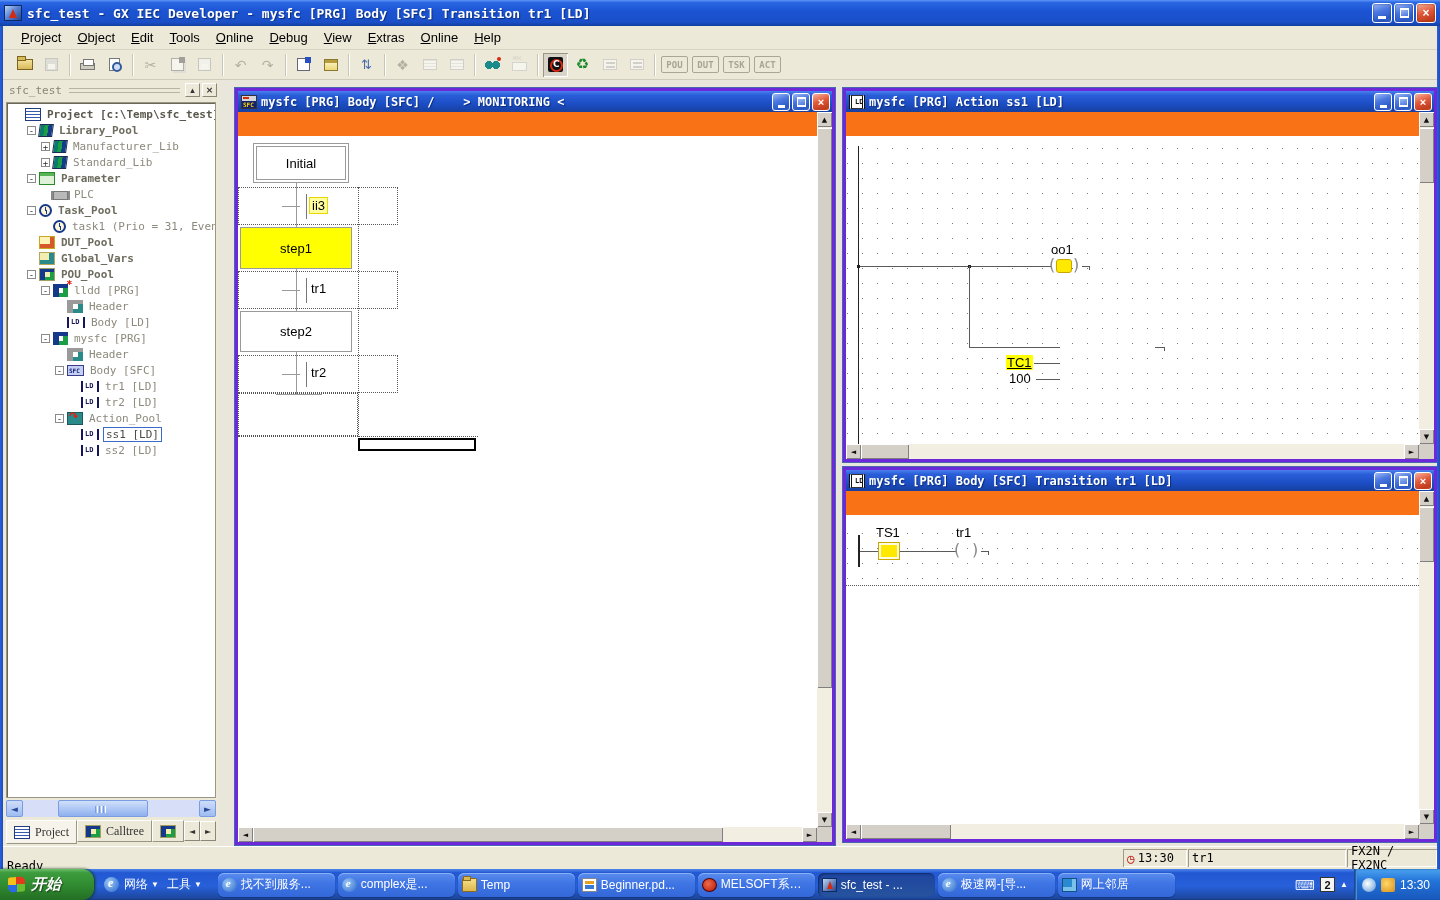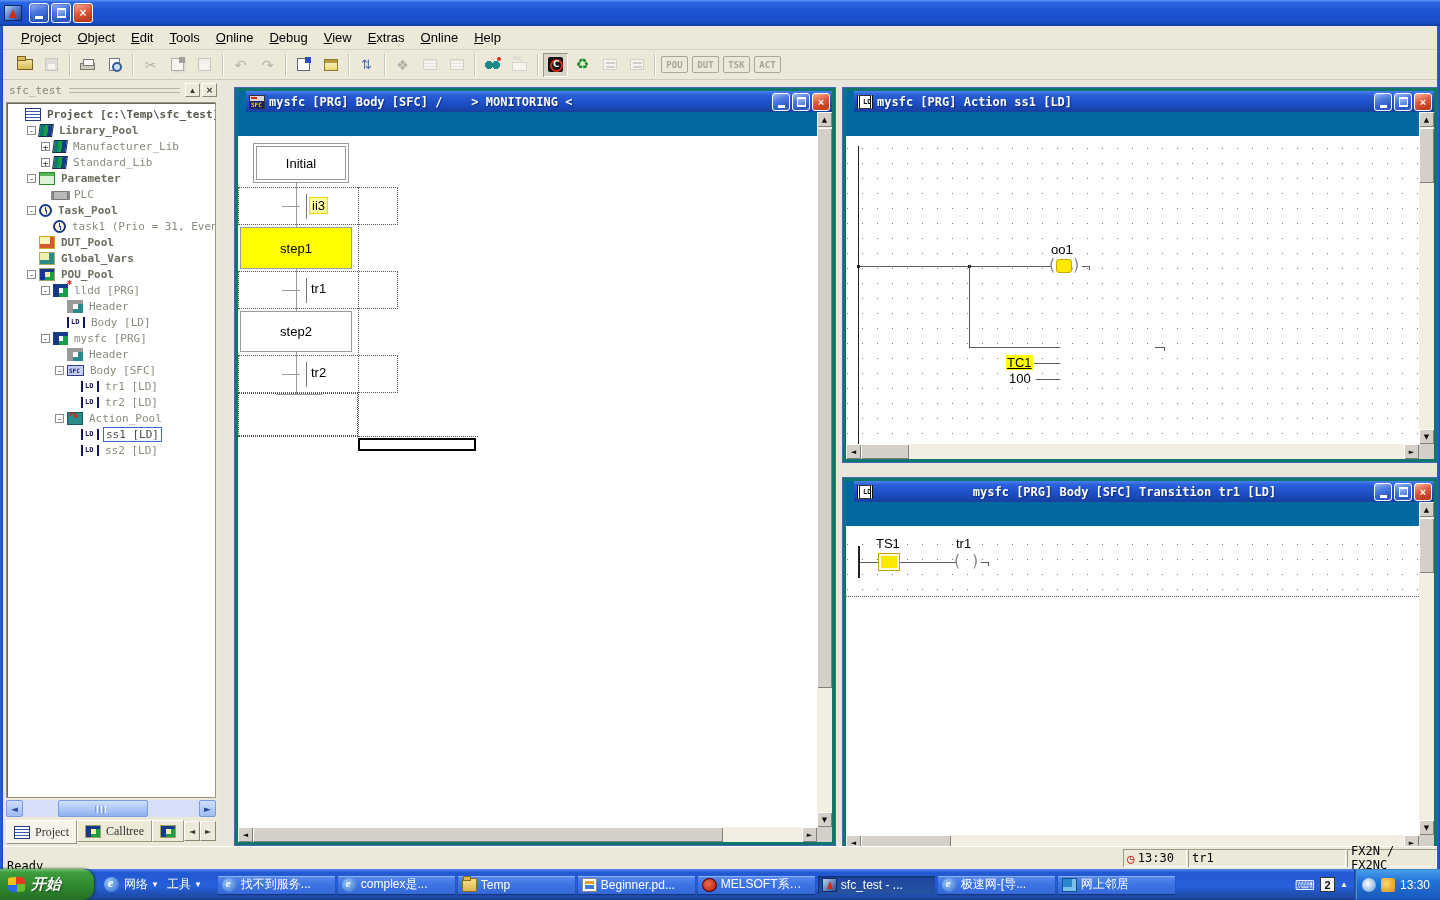--- a/index.html
+++ b/index.html
@@ -113,21 +113,21 @@
   .xtrack{flex:1;}
 
   
   .ptabs{position:absolute;left:3px;top:740px;width:210px;height:24px;display:flex;align-items:flex-start;}
   .ptab{height:22px;display:flex;align-items:center;padding:0 7px;border:1px solid #9a9684;border-top-color:#fff;border-left-color:#fff;background:#ECE9D8;font:12px "Liberation Serif",serif;color:#333;}
   .ptab.active{background:#F6F4EA;height:24px;z-index:2;}
   .ptab .tico{margin-right:5px;}
   .tabarrow{width:16px;height:20px;background:#ECE9D8;border:1px solid #fff;border-right-color:#8a8678;border-bottom-color:#8a8678;display:flex;align-items:center;justify-content:center;font:8px "DejaVu Sans",sans-serif;color:#333;margin-top:1px;}
 
   
-  .win{position:absolute;border:3px solid #0f766e;background:#0369a1;box-shadow:0 0 0 1px #4a66b0;padding-left:8px;}
+  .win{position:absolute;border:3px solid #6d28d9;background:#f97316;box-shadow:0 0 0 1px #4a66b0;}
   .wtitle{height:21px;display:flex;align-items:center;padding:0 2px 0 3px;
     background:linear-gradient(180deg,#4a80ee 0%,#2a5ed8 20%,#1c4ec6 60%,#173f9e 100%);}
   .wico{width:16px;height:14px;background:#fff;border:1px solid #333;margin-right:4px;flex:none;position:relative;}
   .wico.sfc{background:linear-gradient(180deg,#d8d8d8 0 5px,#15226a 5px 100%);}
   .wico.sfc::before{content:"SFC";position:absolute;left:1px;bottom:0px;font:bold 6px "DejaVu Sans Mono",monospace;color:#ffd800;}
   .wico.sfc::after{content:"";position:absolute;left:1px;top:1px;width:6px;height:2px;background:#d42a10;}
   .wico.ld::before{content:"LD";position:absolute;left:3px;top:2px;font:bold 7px "DejaVu Sans Mono",monospace;color:#111;}
   .wico.ld{border-left:3px double #111;border-right:3px double #111;}
   .wtext{flex:1;color:#fff;font:bold 12px "DejaVu Sans Mono",monospace;white-space:pre;overflow:hidden;text-shadow:1px 1px 1px #0b2d7a;}
   .wbtns{display:flex;}
@@ -187,21 +187,21 @@
   .startbtn{height:31px;width:94px;flex:none;display:flex;align-items:center;padding-left:8px;border-radius:0 12px 12px 0;
     background:linear-gradient(180deg,#6cbf6c 0%,#3d9c3d 12%,#2f8a2f 55%,#257025 95%);box-shadow:1px 0 3px #123a12;color:#fff;font:bold italic 15px "Liberation Serif",serif;text-shadow:1px 1px 1px #1a4a1a;}
   .winflag{width:17px;height:15px;margin-right:6px;background:
     linear-gradient(45deg,#e23a1a 0 100%);border-radius:2px 5px 2px 5px;position:relative;flex:none;
     background:conic-gradient(from 0deg at 50% 50%,#e23a1a 0 25%,#6abf2a 25% 50%,#2a6ae2 50% 75%,#f2c21a 75% 100%);transform:skewY(-4deg);}
   .qlaunch{display:flex;align-items:center;height:24px;margin-left:10px;color:#fff;font:12px "Liberation Sans",sans-serif;flex:none;}
   .qlaunch .caret{font-size:8px;margin:0 8px 0 3px;}
   .tie{width:15px;height:15px;border-radius:50%;background:radial-gradient(circle at 35% 35%,#9ac8f5,#2a66cc);position:relative;margin-right:5px;flex:none;}
   .tie::before{content:"e";position:absolute;left:4px;top:-1px;color:#fff;font:bold italic 12px "Liberation Serif",serif;}
   .tasks{display:flex;align-items:center;height:31px;margin-left:8px;flex:1;overflow:hidden;}
-  .task{width:117px;height:18px;margin-right:3px;border-radius:0;display:flex;align-items:center;padding:0 4px;flex:none;
+  .task{width:117px;height:24px;margin-right:3px;border-radius:6px;display:flex;align-items:center;padding:0 4px;flex:none;
     background:linear-gradient(180deg,#5a8cee 0%,#3e74e4 45%,#3468d8 100%);box-shadow:inset 0 1px 0 #8ab0f5,0 1px 1px #16357a;color:#fff;font:12px "Liberation Sans",sans-serif;}
   .task.active{background:linear-gradient(180deg,#1e45a0 0%,#27539e 100%);box-shadow:inset 1px 1px 2px #122a60;}
   .task .tlab{white-space:nowrap;overflow:hidden;text-overflow:ellipsis;}
   .ticon{width:15px;height:14px;margin-right:4px;flex:none;position:relative;}
   .ticon.folder{background:linear-gradient(#f8e08a,#dcb84e);border:1px solid #8a6a20;border-radius:1px;}
   .ticon.folder::before{content:"";position:absolute;left:0;top:-3px;width:6px;height:3px;background:#dcb84e;border:1px solid #8a6a20;}
   .ticon.pdf{background:#fff;border:1px solid #888;}
   .ticon.pdf::before{content:"";position:absolute;left:2px;top:2px;width:9px;height:3px;background:#e8a020;}
   .ticon.pdf::after{content:"";position:absolute;left:2px;bottom:2px;width:9px;height:4px;background:#3a7ad0;}
   .ticon.melsoft{border-radius:50%;background:radial-gradient(circle at 40% 40%,#f06a4a,#b01808);border:1px solid #500;}
@@ -221,20 +221,21 @@
   .trico.a{background:radial-gradient(circle at 40% 40%,#fff,#9ac0e8 60%,#3a70b8);}
   .trico.b{background:radial-gradient(circle at 40% 40%,#ffd86a,#d89018);border-radius:2px;}
 </style>
 </head>
 <body>
 
 <div class="app">
 
   <div class="titlebar">
     <div class="appicon"></div>
+    <span class="titletext">sfc_test - GX IEC Developer - mysfc [PRG] Body [SFC] Transition tr1 [LD]</span>
     <div class="tbtns">
       <div class="xpbtn">
           <span class="gm"></span>
         </div>
       <div class="xpbtn">
           <span class="gr"></span>
         </div>
       <div class="xpbtn close">
           <span class="gx">×</span>
         </div>
@@ -606,21 +607,21 @@
       </div>
       <div class="hsb">
         <div class="cbtn">◄</div>
         <div class="hthumb" style="width:48px;"></div>
         <div style="flex:1"></div>
         <div class="cbtn">►</div>
       </div>
       <div class="corner"></div>
     </div>
 
-    <div class="win" style="left:840px;top:398px;width:594px;height:375px;text-align:center;">
+    <div class="win" style="left:840px;top:387px;width:594px;height:375px;">
       <div class="wtitle">
         <span class="wico ld"></span>
         <span class="wtext">mysfc [PRG] Body [SFC] Transition tr1 [LD]</span>
         <div class="wbtns">
           <div class="wbtn">
               <span class="gm"></span>
             </div>
           <div class="wbtn">
               <span class="gr"></span>
             </div>

